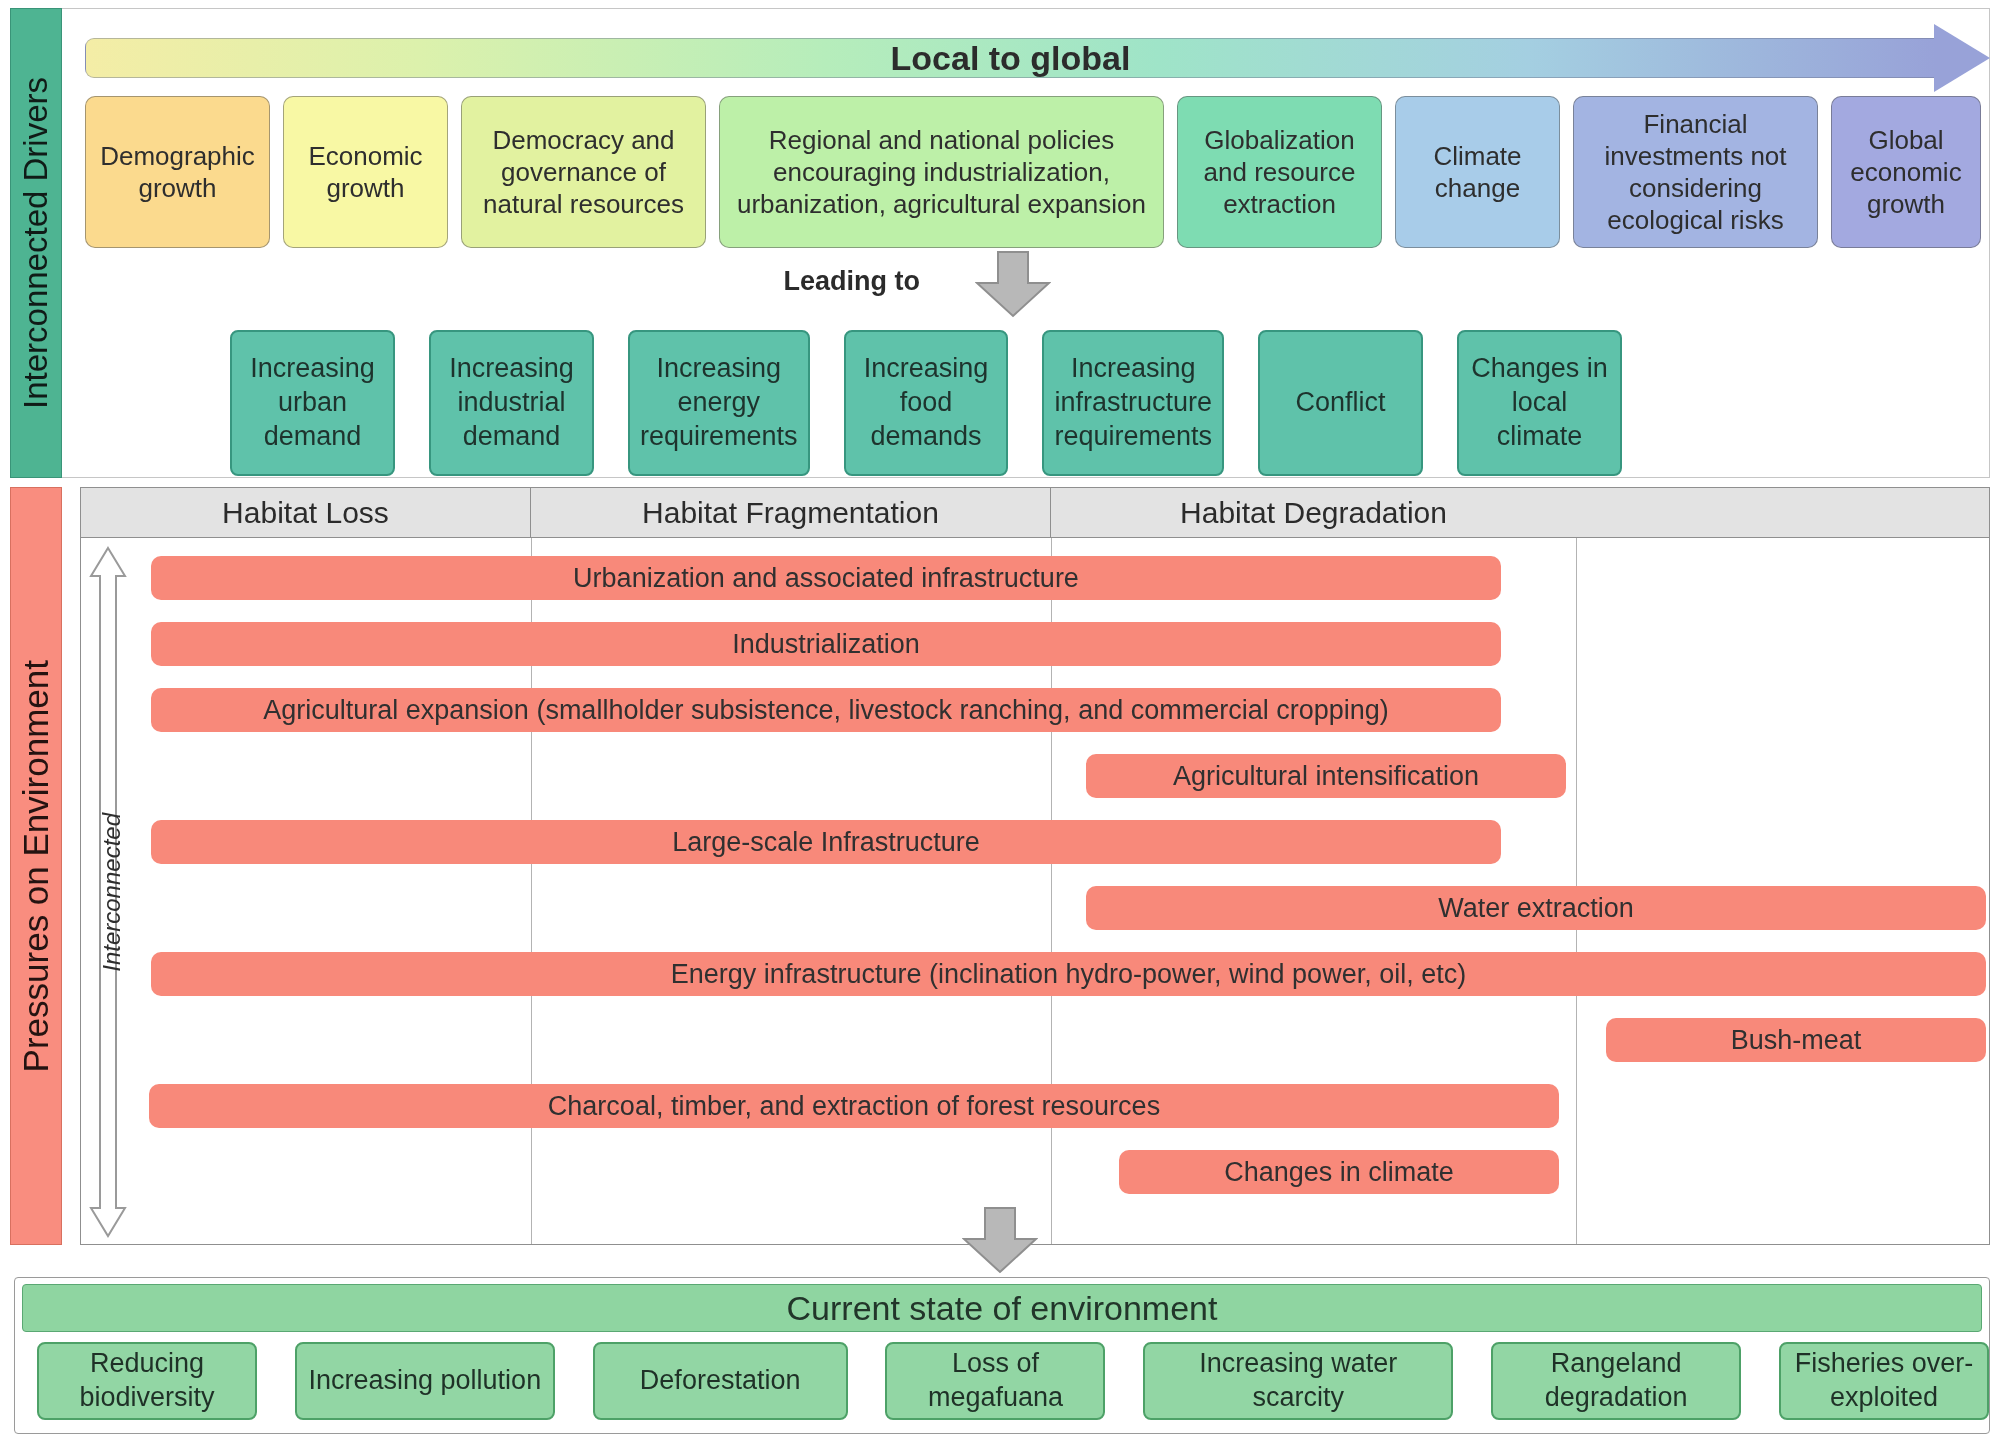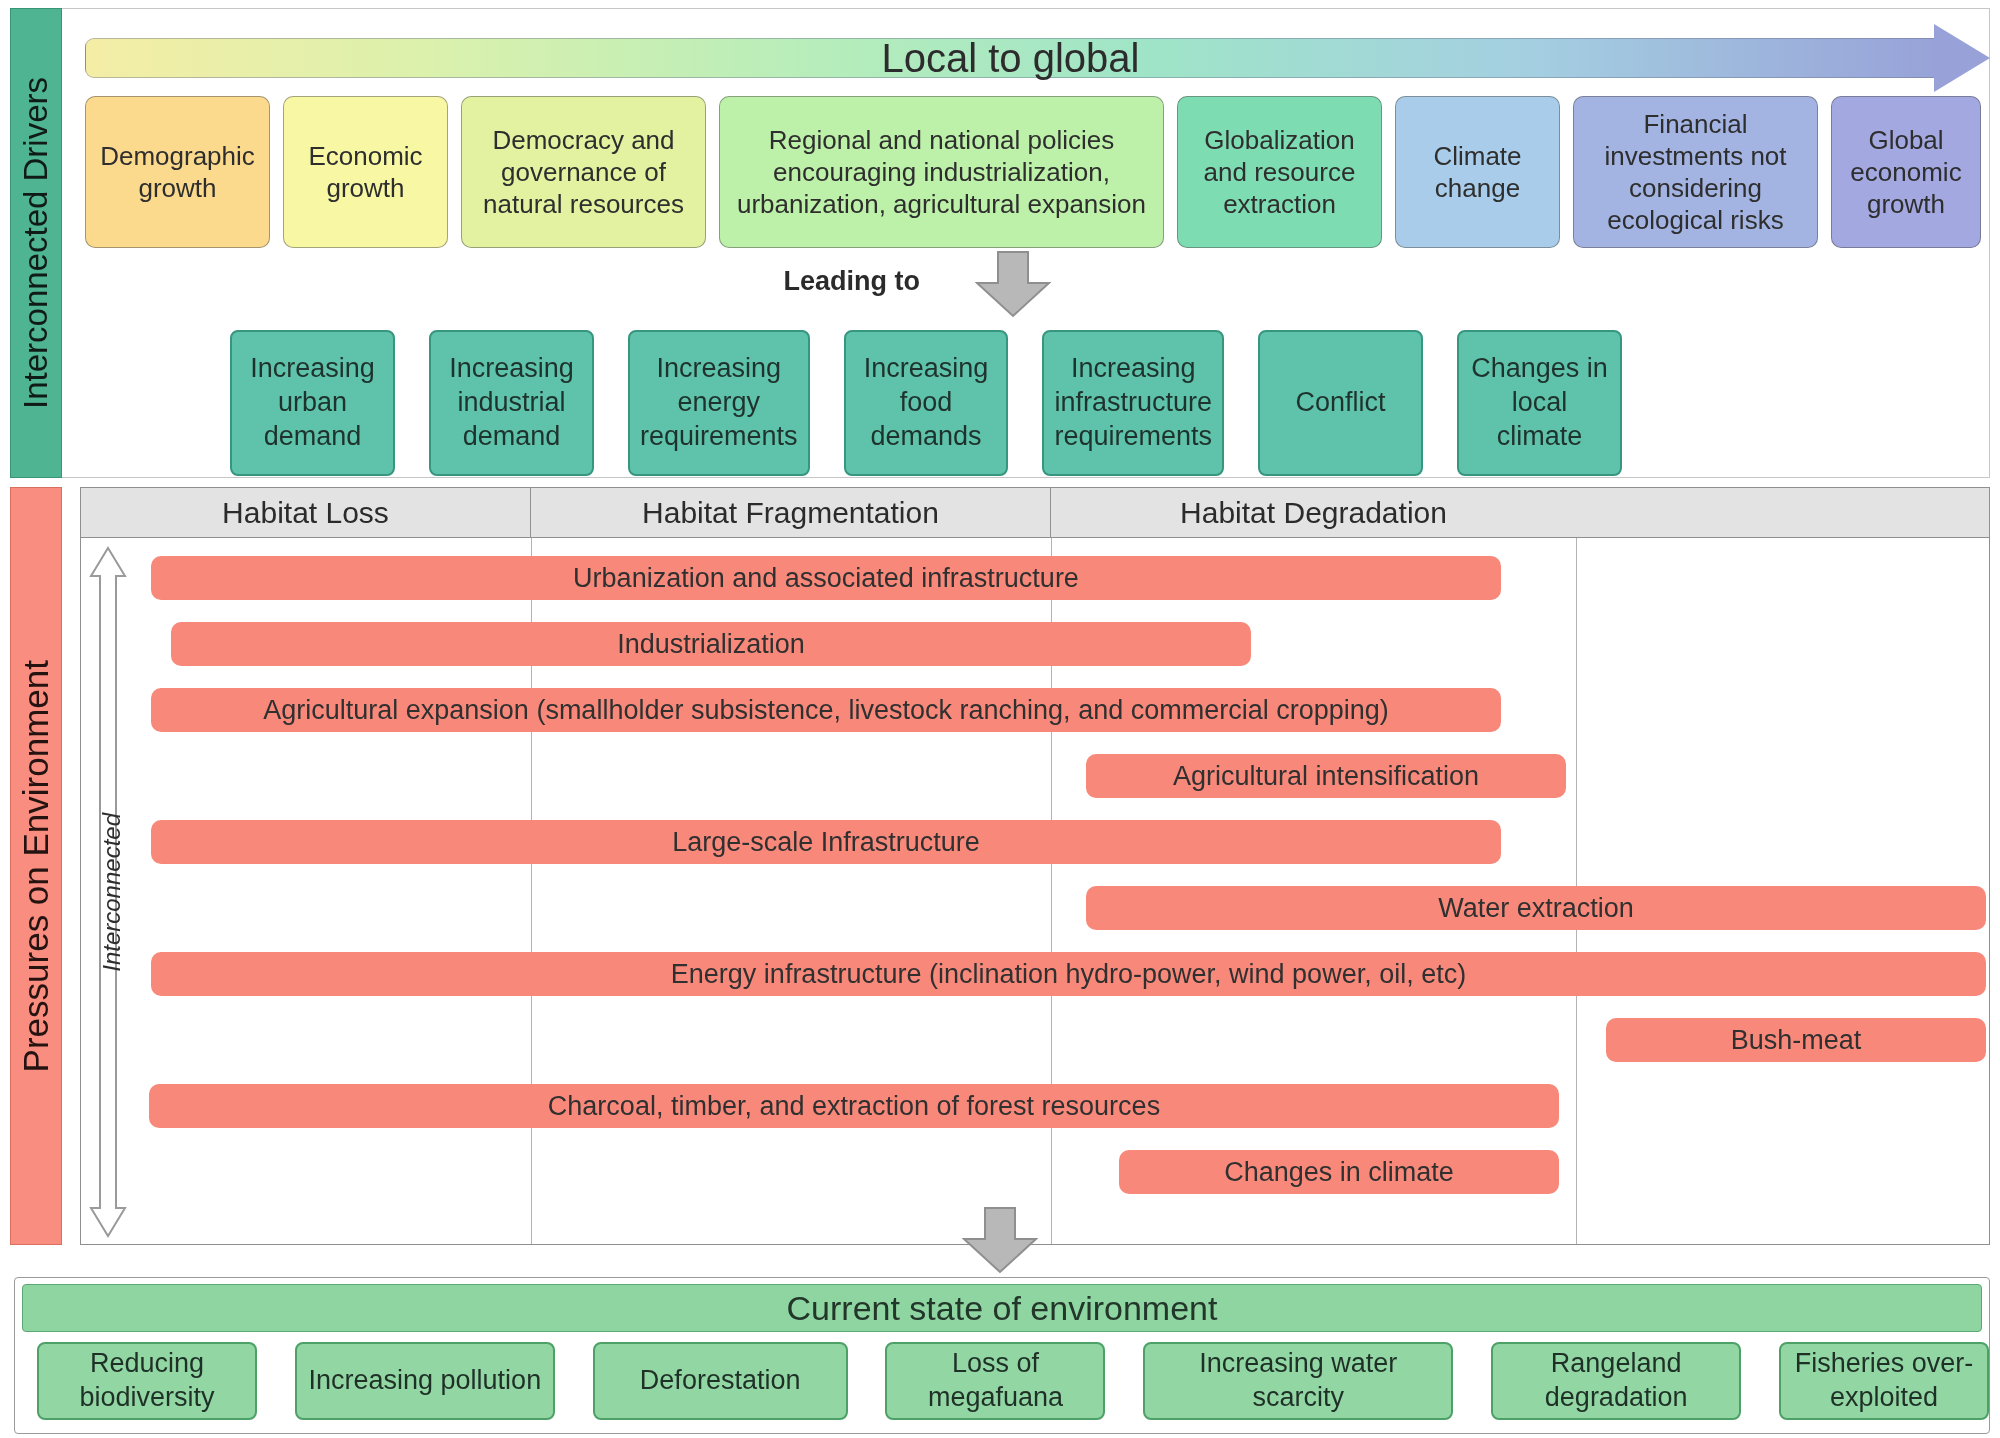--- a/index.html
+++ b/index.html
@@ -15,21 +15,21 @@
   .sidebar { position:absolute; display:flex; align-items:center; justify-content:center; }
   .drivers-sidebar { left:10px; top:8px; width:52px; height:470px; background:#4eb492; border:1px solid #3a9478; font-size:33px; color:#101b17; }
   .pressures-sidebar { left:10px; top:487px; width:52px; height:758px; background:#f98d7f; border:1px solid #d8705f; font-size:35px; color:#241311; }
 
   .scale-arrow-body {
     position:absolute; left:85px; top:38px; width:1850px; height:40px;
     border-radius:9px 0 0 9px; border:1px solid rgba(110,115,140,.45); border-right:none;
     background:linear-gradient(90deg,#f4eda6 0%,#dcf1ac 18%,#b6edbb 40%,#9fe4c8 58%,#a4cfe1 78%,#98a2d8 100%);
     display:flex; align-items:center; justify-content:center;
   }
-  .scale-arrow-label { font-size:40px; font-weight:normal; color:#2c2c2c; }
+  .scale-arrow-label { font-size:34px; font-weight:bold; color:#2c2c2c; }
   .scale-arrow-head {
     position:absolute; left:1934px; top:24px; width:0; height:0;
     border-top:34px solid transparent; border-bottom:34px solid transparent; border-left:56px solid #98a2d8;
   }
 
   .driver-row { position:absolute; left:85px; top:96px; width:1900px; height:152px; display:flex; gap:13px; }
   .driver-box {
     height:152px; border:1px solid rgba(80,80,80,.5); border-radius:10px;
     display:flex; align-items:center; justify-content:center; text-align:center;
     font-size:26px; line-height:1.24; padding:6px 10px; color:#2e2e2e;
@@ -126,21 +126,21 @@
     <svg width="38" height="692" viewBox="0 0 38 692" style="position:absolute;left:8px;top:58px;">
       <polygon points="19,2 36,30 27,30 27,662 36,662 19,690 2,662 11,662 11,30 2,30" fill="#ffffff" stroke="#9a9a9a" stroke-width="2"></polygon>
     </svg>
     <div class="interconnected-label">
       <span class="vert">Interconnected</span>
     </div>
   <div class="col-divider" style="left: 450px;"></div>
       <div class="col-divider" style="left: 970px;"></div>
       <div class="col-divider" style="left: 1495px;"></div>
       <div class="pressure-bar" style="left: 70px; top: 68px; width: 1350px; background: rgb(248, 137, 122);">Urbanization and associated infrastructure</div>
-      <div class="pressure-bar" style="left: 70px; top: 134px; width: 1080px; background: rgb(248, 137, 122); margin-left: 20px;">Industrialization</div>
+      <div class="pressure-bar" style="left: 70px; top: 134px; width: 1350px; background: rgb(248, 137, 122);">Industrialization</div>
       <div class="pressure-bar" style="left: 70px; top: 200px; width: 1350px; background: rgb(248, 137, 122);">Agricultural expansion (smallholder subsistence, livestock ranching, and commercial cropping)</div>
       <div class="pressure-bar" style="left: 1005px; top: 266px; width: 480px; background: rgb(248, 137, 122);">Agricultural intensification</div>
       <div class="pressure-bar" style="left: 70px; top: 332px; width: 1350px; background: rgb(248, 137, 122);">Large-scale Infrastructure</div>
       <div class="pressure-bar" style="left: 1005px; top: 398px; width: 900px; background: rgb(248, 137, 122);">Water extraction</div>
       <div class="pressure-bar" style="left: 70px; top: 464px; width: 1835px; background: rgb(248, 137, 122);">Energy infrastructure (inclination hydro-power, wind power, oil, etc)</div>
       <div class="pressure-bar" style="left: 1525px; top: 530px; width: 380px; background: rgb(248, 137, 122);">Bush-meat</div>
       <div class="pressure-bar" style="left: 68px; top: 596px; width: 1410px; background: rgb(248, 137, 122);">Charcoal, timber, and extraction of forest resources</div>
       <div class="pressure-bar" style="left: 1038px; top: 662px; width: 440px; background: rgb(248, 137, 122);">Changes in climate</div>
     </div>
 

